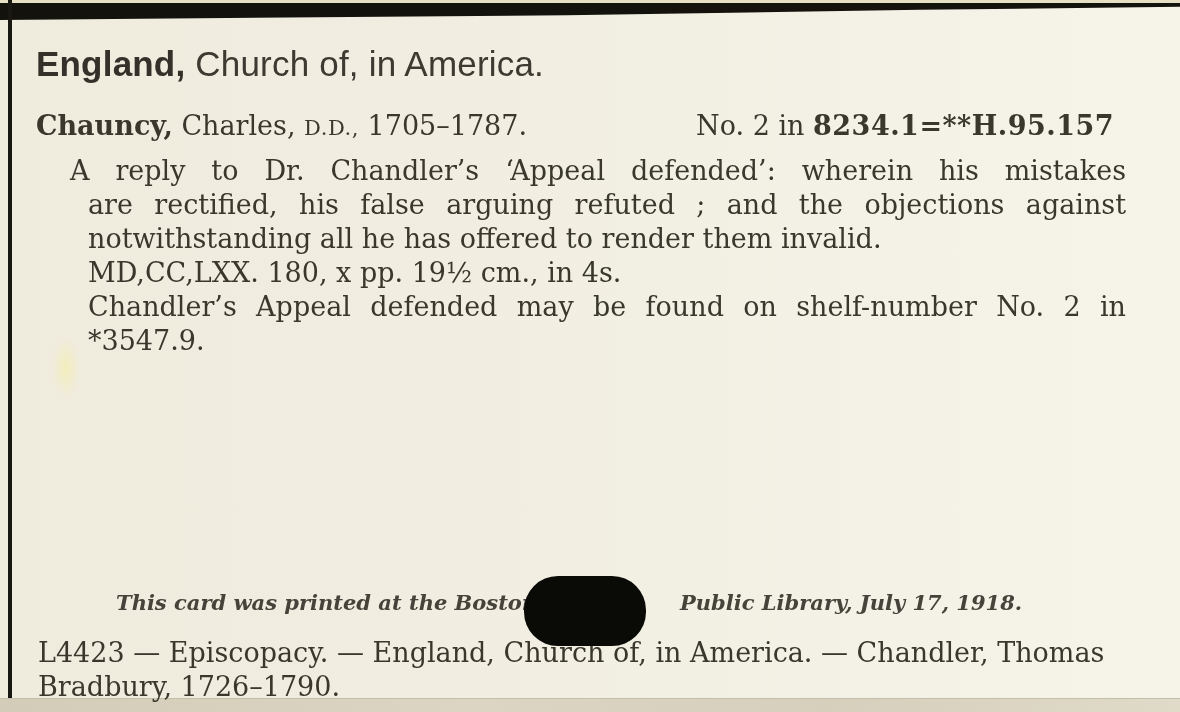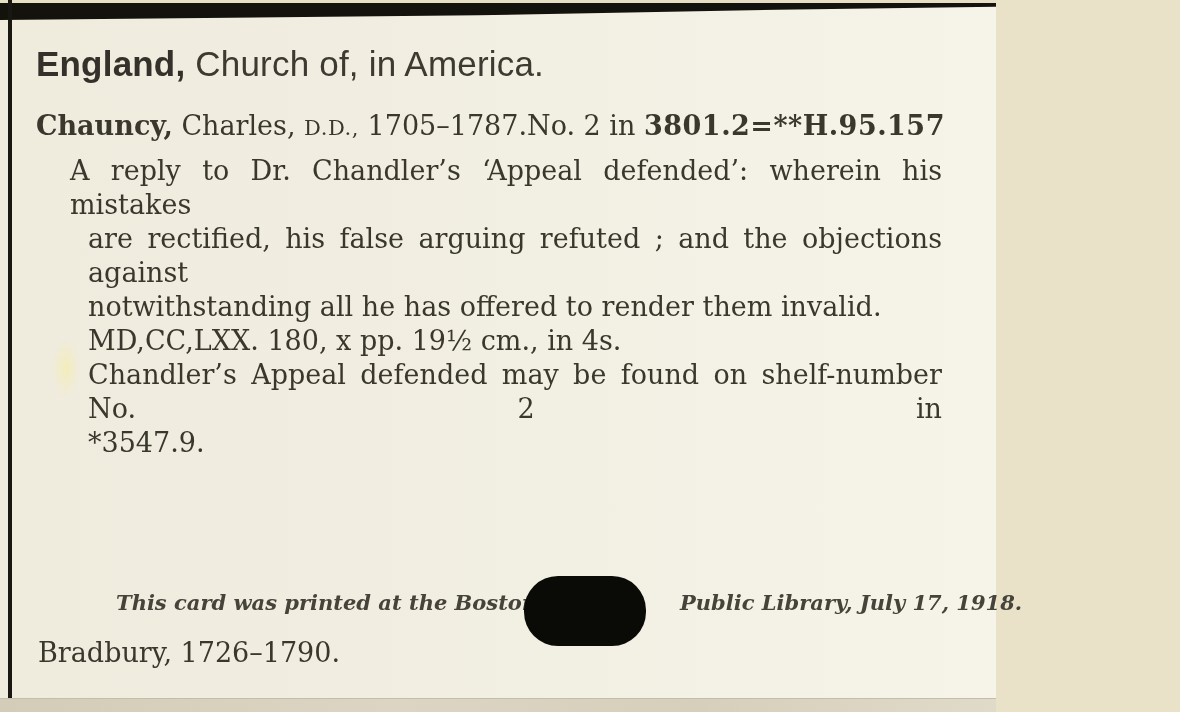--- a/index.html
+++ b/index.html
@@ -5,21 +5,21 @@
   html, body {
     margin: 0;
     padding: 0;
     width: 1180px;
     height: 712px;
     overflow: hidden;
     background: #e9e2c9;
   }
   .scan {
     position: relative;
-    width: 996px;
+    width: 1180px;
     height: 712px;
     background: linear-gradient(90deg, #efebdd 0%, #f2efe3 55%, #f6f3e9 100%);
     font-family: "DejaVu Serif", "Liberation Serif", serif;
     color: #3a382d;
   }
   
   .top-cream-strip {
     position: absolute; top: 0; left: 0; width: 100%; height: 4px;
     background: #e7dfc4;
   }
@@ -97,36 +97,37 @@
   <div class="top-cream-strip"></div>
   <div class="top-edge-band"></div>
   <div class="left-edge-line"></div>
   <div class="bottom-edge-strip"></div>
   <div class="stain-mark"></div>
 
   <div class="heading"><span class="hbold">England,</span><span> Church of, in America.</span></div>
 
   <div class="entry-line">
     <span class="entry-author"><span class="surname">Chauncy,</span><span> Charles, </span><span class="smallcaps">D.D.,</span><span> 1705–1787.</span></span>
-    <span class="entry-shelf"><span>No. 2 in </span><span class="shelf-number">3801.2=**H.95.157</span></span>
+    <span class="entry-shelf"><span>No. 2 in </span><span class="shelf-number">8234.1=**H.95.157</span></span>
   </div>
 
   <div class="description">
     <span class="desc-line first just">A reply to Dr. Chandler’s ‘Appeal defended’: wherein his mistakes</span>
     <span class="desc-line just">are rectified, his false arguing refuted ; and the objections against</span>
     <span class="desc-line">notwithstanding all he has offered to render them invalid.</span>
     <span class="desc-line">MD,CC,LXX.  180, x pp.  19½ cm., in 4s.</span>
     <span class="desc-line just">Chandler’s Appeal defended may be found on shelf-number No. 2 in</span>
     <span class="desc-line">*3547.9.</span>
   </div>
 
   <div class="footer-note">
     <span class="footer-left">This card was printed at the Boston</span>
     <span class="footer-right">Public Library, July 17, 1918.</span>
   </div>
 
   <div class="redaction-mark"></div>
 
   <div class="tracing">
+    <span class="tracing-line">L4423 — Episcopacy. — England, Church of, in America. — Chandler, Thomas</span>
     <span class="tracing-line">Bradbury, 1726–1790.</span>
   </div>
 
 </div>
 
 </body></html>

